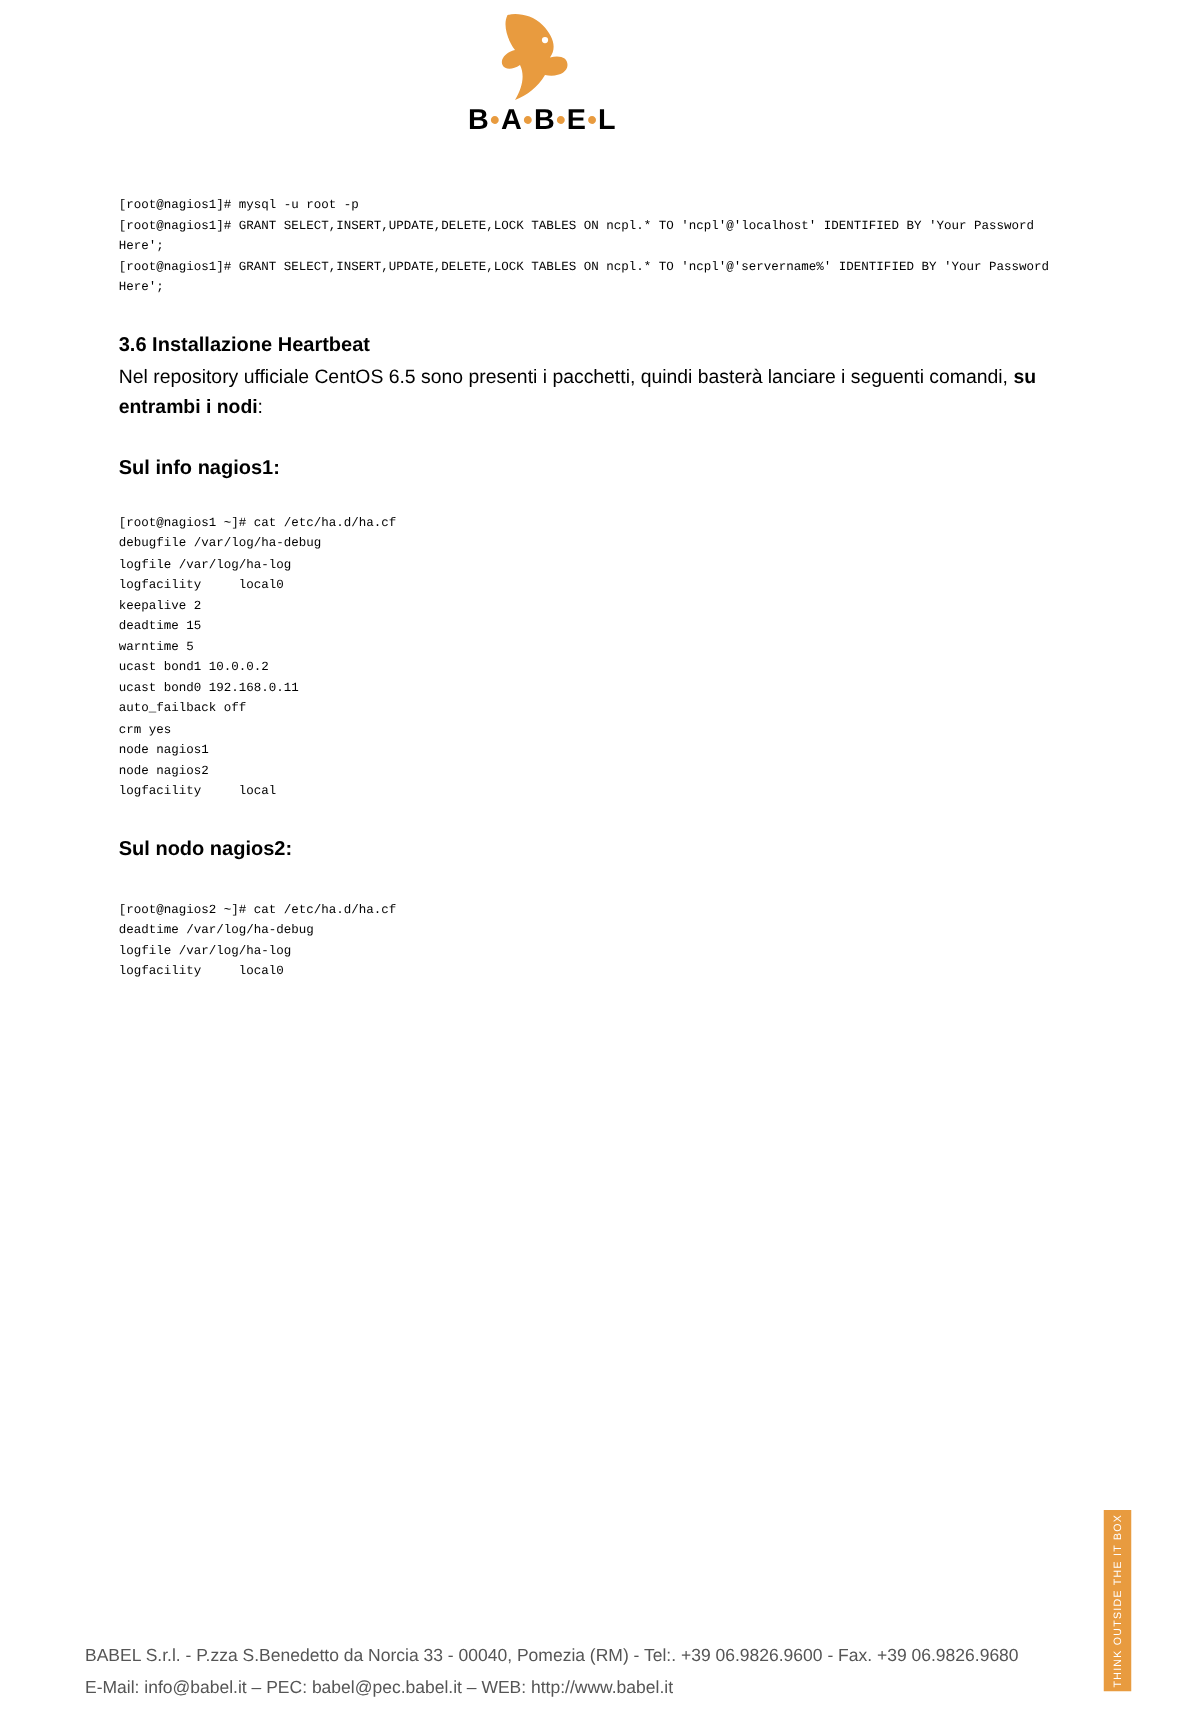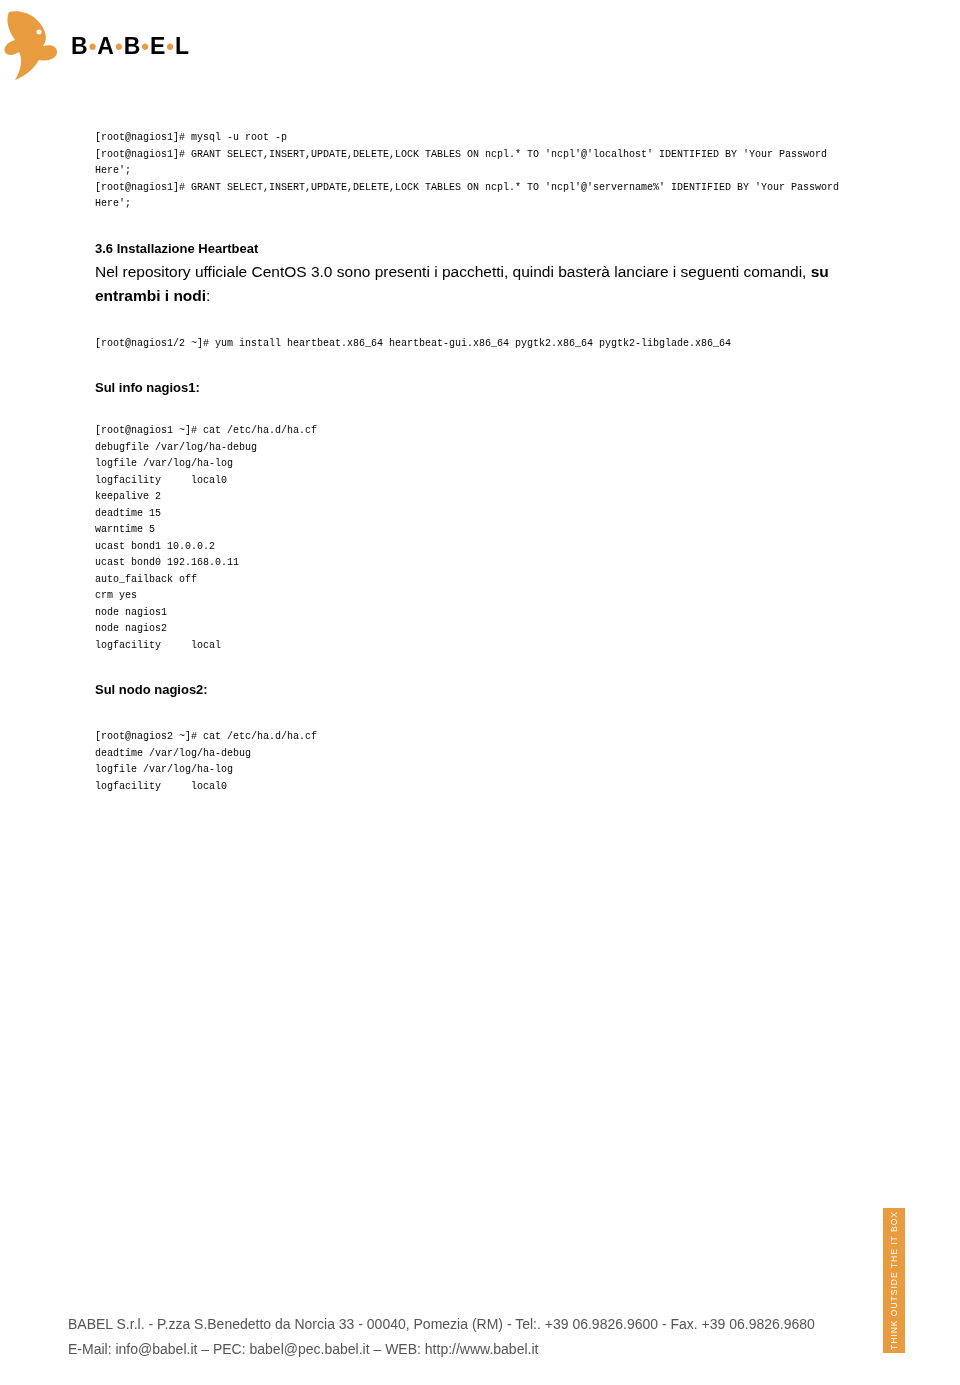--- a/index.html
+++ b/index.html
@@ -14,20 +14,21 @@
   .page {
     position: absolute;
     top: 0; left: 0; right: 0; bottom: 0;
     padding: 10px 95px 0 95px;
   }
   .logo-block {
     display: flex;
     align-items: center;
     margin-bottom: 48px;
     margin-left: -92px;
+    flex-direction: column;
   }
   .logo-fish {
     width: 56px;
     height: 72px;
     margin-right: 12px;
   }
   .logo-text {
     font-size: 23px;
     font-weight: 700;
     letter-spacing: 1px;
@@ -46,21 +47,21 @@
     margin-bottom: 28px;
   }
   .body-text {
     font-family: Arial, Helvetica, sans-serif;
     font-size: 15.5px;
     line-height: 1.55;
     margin-bottom: 28px;
   }
   .heading {
     font-family: Arial, Helvetica, sans-serif;
-    font-size: 13px;
+    font-size: 16px;
     font-weight: 700;
     margin-bottom: 4px;
   }
   .bold { font-weight: 700; }
   .footer {
     position: absolute;
     left: 68px;
     bottom: 24px;
     font-size: 14px;
     line-height: 1.75;
@@ -98,24 +99,23 @@
   </div>
 
   <div class="code">[root@nagios1]# mysql -u root -p
 [root@nagios1]# GRANT SELECT,INSERT,UPDATE,DELETE,LOCK TABLES ON ncpl.* TO 'ncpl'@'localhost' IDENTIFIED BY 'Your Password Here';
 [root@nagios1]# GRANT SELECT,INSERT,UPDATE,DELETE,LOCK TABLES ON ncpl.* TO 'ncpl'@'servername%' IDENTIFIED BY 'Your Password Here';</div>
 
 
   <div class="heading">3.6 Installazione Heartbeat</div>
 
   <div class="body-text">
-    <span>Nel repository ufficiale CentOS 3.0 sono presenti i pacchetti, quindi basterà lanciare i seguenti comandi, </span><span class="bold">su entrambi i nodi</span><span>:</span>
+    <span>Nel repository ufficiale CentOS 6.5 sono presenti i pacchetti, quindi basterà lanciare i seguenti comandi, </span><span class="bold">su entrambi i nodi</span><span>:</span>
   </div>
 
-  <div class="code">[root@nagios1/2 ~]# yum install heartbeat.x86_64 heartbeat-gui.x86_64 pygtk2.x86_64 pygtk2-libglade.x86_64</div>
 
   <div class="heading" style="margin-bottom:28px;">Sul info nagios1:</div>
 
   <div class="code">[root@nagios1 ~]# cat /etc/ha.d/ha.cf
 debugfile /var/log/ha-debug
 logfile /var/log/ha-log
 logfacility     local0
 keepalive 2
 deadtime 15
 warntime 5

